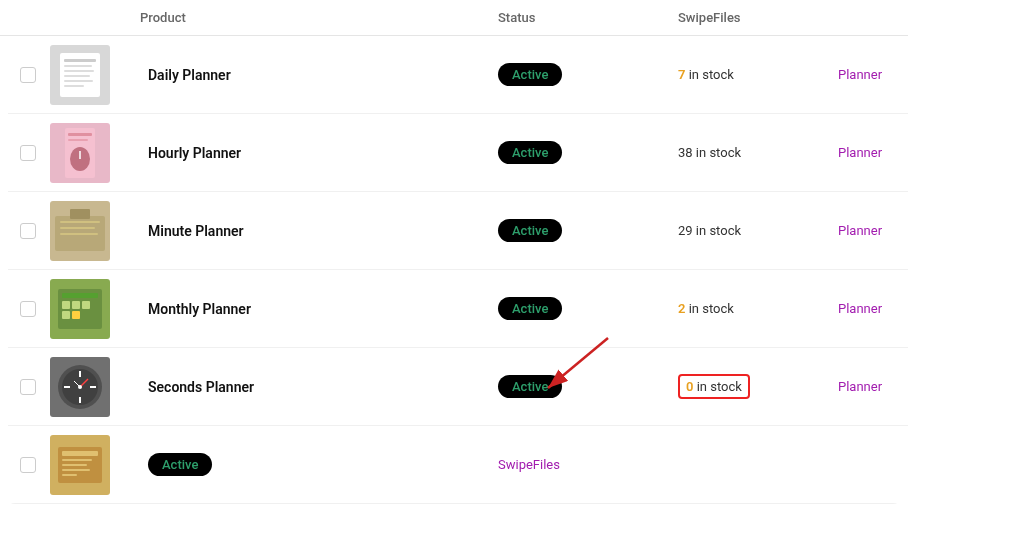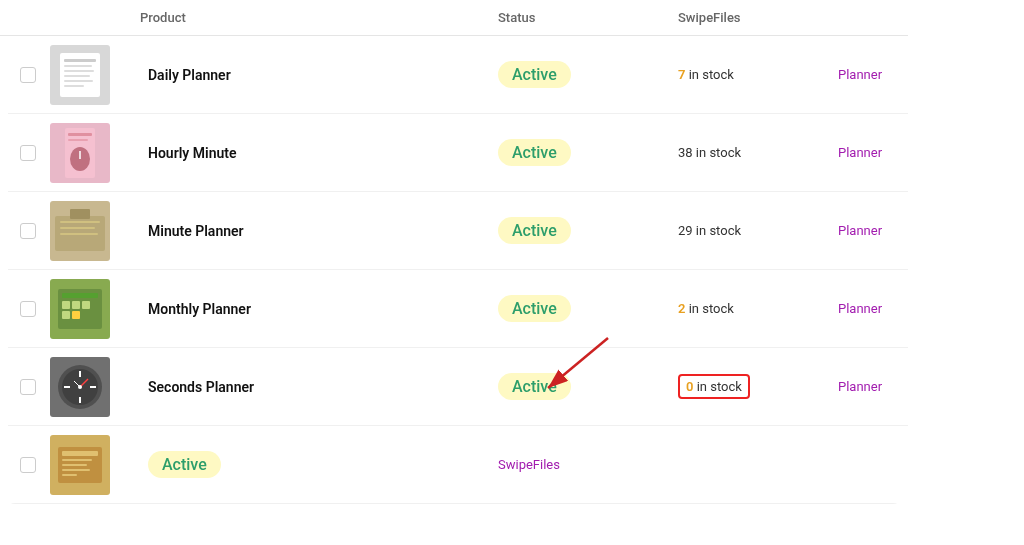--- a/index.html
+++ b/index.html
@@ -63,25 +63,25 @@
       align-items: center;
       justify-content: center;
     }
     .product-name {
       font-weight: 600;
       font-size: 14px;
       color: #111;
     }
     .status-badge {
       display: inline-block;
-      background: #fef9c3;
+      background: #000000;
       color: #2d9e6b;
       border-radius: 20px;
       padding: 4px 14px;
-      font-size: 16px;
+      font-size: 13px;
       font-weight: 500;
     }
     .inventory-cell {
       font-size: 13px;
       color: #333;
     }
     .inventory-cell .highlight-orange {
       color: #e8a020;
       font-weight: 600;
     }
@@ -150,21 +150,21 @@
     <div class="product-image">
       <svg width="60" height="60" viewBox="0 0 60 60">
         <rect width="60" height="60" fill="#e8b8c8" rx="3"></rect>
         <rect x="15" y="5" width="30" height="50" fill="#f5c0d0" rx="2"></rect>
         <rect x="18" y="10" width="24" height="3" fill="#e090a0" rx="1"></rect>
         <rect x="18" y="16" width="20" height="2" fill="#e8a0b0" rx="1"></rect>
         <ellipse cx="30" cy="36" rx="10" ry="12" fill="#c07080"></ellipse>
         <line x1="30" y1="28" x2="30" y2="36" stroke="#fff" stroke-width="1.5"></line>
       </svg>
     </div>
-    <div class="product-name">Hourly Minute</div>
+    <div class="product-name">Hourly Planner</div>
     <div>
       <span class="status-badge">Active</span>
     </div>
     <div class="inventory-cell">
       <span>38</span><span> in stock</span>
     </div>
     <div class="inventory-type">Planner</div>
   </div>
 
   <div class="table-row">

